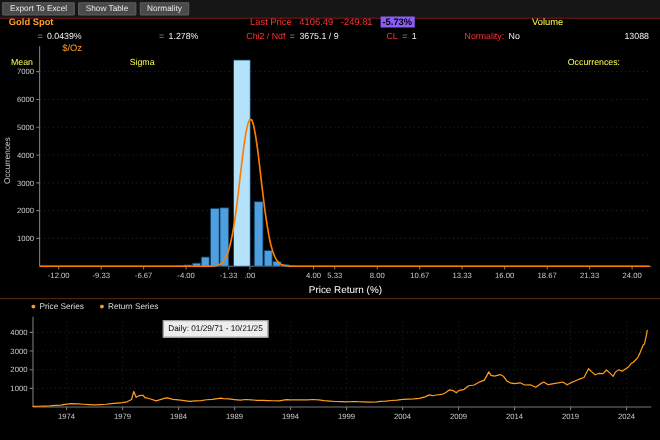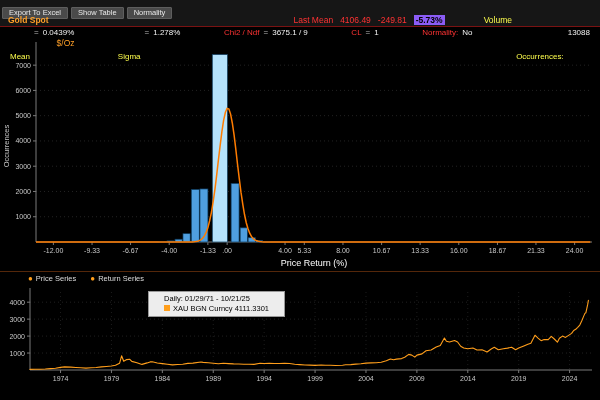--- a/index.html
+++ b/index.html
@@ -1,65 +1,65 @@
 <!DOCTYPE html>
 <html><head>
 <meta charset="utf-8">
 <style>
   html,body{margin:0;padding:0;background:#000;}
   .screen{position:relative;width:600px;height:400px;background:#000;overflow:hidden;
           font-family:"Liberation Sans",sans-serif;color:#e8e8e8;}
   
-  .toolbar{position:absolute;top:0;left:0;width:600px;height:27px;background:#161616;
+  .toolbar{position:absolute;top:0;left:0;width:600px;height:17px;background:#161616;
            border-bottom:1px solid #7a1212;display:flex;align-items:center;gap:3px;padding-left:2px;box-sizing:border-box;}
   .tb-btn{background:#4a4a4a;color:#e8e8e8;font-size:7.5px;line-height:10px;padding:0 6px;
           border:1px solid #5e5e5e;border-radius:1px;cursor:pointer;}
   
   .hdr1{position:absolute;top:14px;left:0;width:520px;height:12px;display:flex;align-items:center;
         padding:0 8px;box-sizing:border-box;font-size:8.5px;}
   .sec-name{color:#ffa028;font-weight:bold;}
   .sec-unit{color:#ffa028;margin-left:8px;margin-top:45px;}
   .px-group{margin-left:auto;display:flex;gap:7px;align-items:center;}
   .red{color:#ff3333;}
   .pct-badge{background:#8b5cf6;color:#000;padding:0 2px;font-weight:bold;}
-  .vol{color:#ffff4d;margin-left:39px;}
+  .vol{color:#ffff4d;margin-left:107px;}
   .hdr2{position:absolute;top:26px;left:0;width:600px;height:12px;display:flex;align-items:center;
         justify-content:space-between;padding:0 10px;box-sizing:border-box;font-size:8px;}
   .stat{display:flex;gap:4px;align-items:center;white-space:nowrap;}
   .s-y{color:#ffff4d;margin-top:48px;}
   .s-r{color:#ff3333;}
   .s-eq{color:#bbb;}
   .s-v{color:#f0f0f0;}
   
   .hist-svg{position:absolute;top:36px;left:0;}
   .divider{position:absolute;top:271px;left:0;width:600px;height:1px;background:#54270a;}
   .legend{position:absolute;top:274px;left:28px;display:flex;gap:14px;align-items:center;font-size:7.5px;color:#ddd;}
   .leg-item{display:flex;gap:3px;align-items:center;cursor:pointer;}
   .leg-dot{color:#ff9e1b;font-size:8px;line-height:8px;}
   .price-svg{position:absolute;top:284px;left:0;}
   .tooltip{position:absolute;top:291px;left:148px;background:#ededed;border:1px solid #999;
-           color:#000;font-size:7.5px;padding:2px 15px;line-height:10px;z-index:5;}
+           color:#000;font-size:7.5px;padding:2px 4px;line-height:10px;z-index:5;}
   .tt-swatch{display:inline-block;width:6px;height:6px;background:#ff9e1b;margin-right:3px;}
 </style>
 </head>
 <body>
 
 <div class="screen">
 
   <div class="toolbar">
     <button class="tb-btn">Export To Excel</button>
     <button class="tb-btn">Show Table</button>
     <button class="tb-btn">Normality</button>
   </div>
 
   <div class="hdr1">
     <span class="sec-name">Gold Spot</span>
     <span class="sec-unit">$/Oz</span>
     <span class="px-group">
-      <span class="red">Last Mean</span>
+      <span class="red">Last Price</span>
       <span class="red">4106.49</span>
       <span class="red">-249.81</span>
       <span class="pct-badge">-5.73%</span>
     </span>
     <span class="vol">Volume</span>
   </div>
 
   <div class="hdr2">
     <span class="stat">
       <span class="s-y">Mean</span>
@@ -170,23 +170,20 @@
       <span>Price Series</span>
     </span>
     <span class="leg-item">
       <span class="leg-dot">●</span>
       <span>Return Series</span>
     </span>
   </div>
 
   <div class="tooltip">
     <div>Daily: 01/29/71 - 10/21/25</div>
-    <div>
-      <span class="tt-swatch"></span><span>XAU BGN Curncy 4111.3301</span>
-    </div>
   </div>
 
   <svg id="price-svg" class="price-svg" width="600" height="116">
       <line x1="30" x2="592" y1="69.04347826086956" y2="69.04347826086956" stroke="#202020" stroke-dasharray="1,3"></line>
       <line x1="30" x2="592" y1="52.08695652173913" y2="52.08695652173913" stroke="#202020" stroke-dasharray="1,3"></line>
       <line x1="30" x2="592" y1="35.130434782608695" y2="35.130434782608695" stroke="#202020" stroke-dasharray="1,3"></line>
       <line x1="30" x2="592" y1="18.173913043478265" y2="18.173913043478265" stroke="#202020" stroke-dasharray="1,3"></line>
       <line x1="60.54347826086954" x2="60.54347826086954" y1="8" y2="86" stroke="#1c1c1c" stroke-dasharray="1,3"></line>
       <line x1="111.44927536231877" x2="111.44927536231877" y1="8" y2="86" stroke="#1c1c1c" stroke-dasharray="1,3"></line>
       <line x1="162.355072463768" x2="162.355072463768" y1="8" y2="86" stroke="#1c1c1c" stroke-dasharray="1,3"></line>

